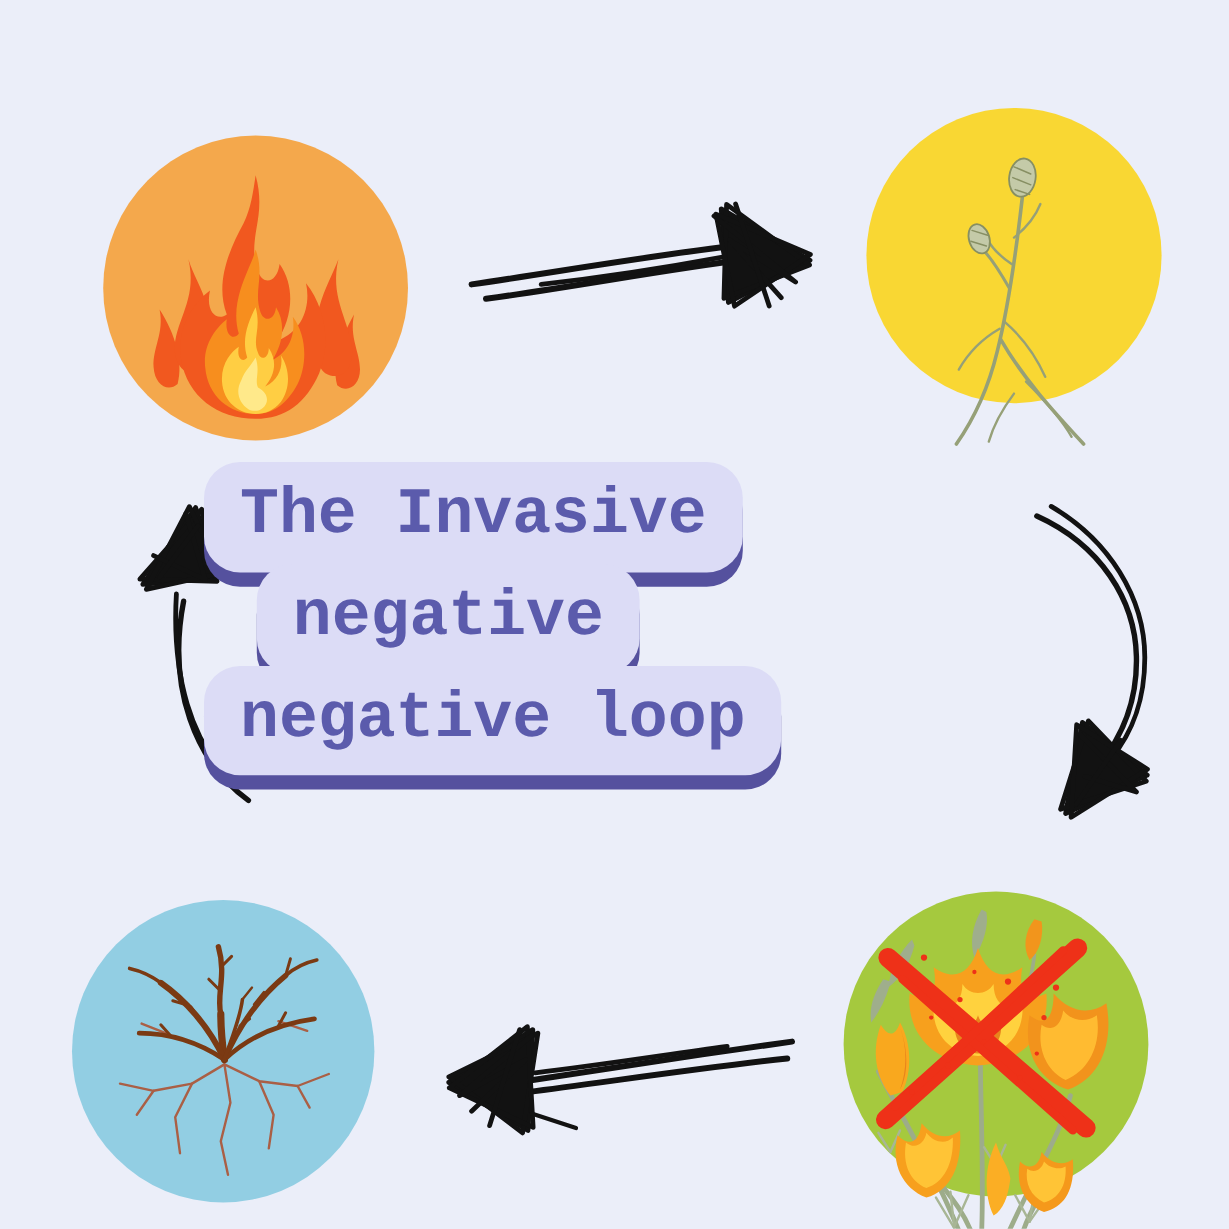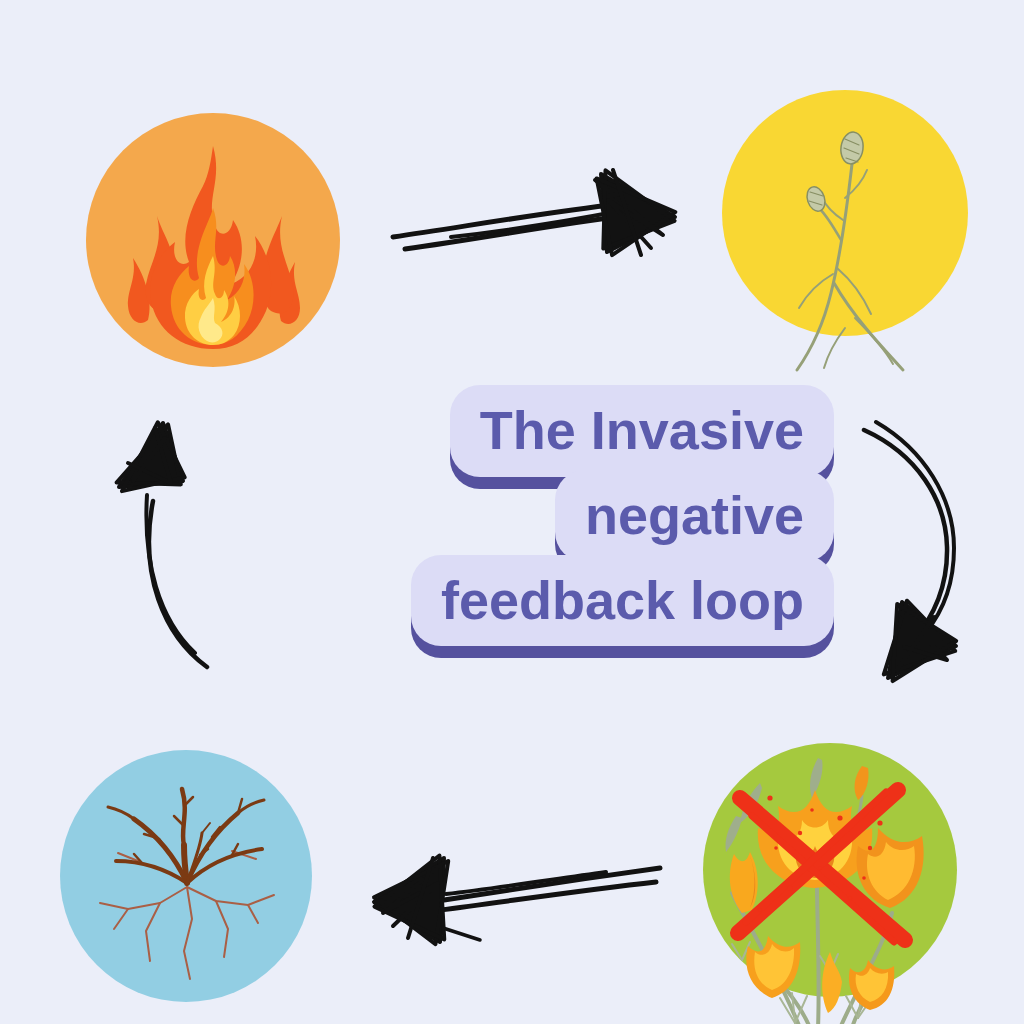--- a/index.html
+++ b/index.html
@@ -2,28 +2,28 @@
 <html><head>
 <meta charset="utf-8">
 <style>
   html,body{margin:0;padding:0;}
   body{width:1024px;height:1024px;overflow:hidden;background:#EBEEF9;
        font-family:"Liberation Sans", sans-serif;}
   .canvas{position:relative;width:1024px;height:1024px;background:#EBEEF9;overflow:hidden;}
   .node{position:absolute;}
   .arrow{position:absolute;}
   
-  .title-block{position:absolute;left:484px;top:385px;transform:translateX(-50%);
-               display:flex;flex-direction:column;align-items:flex-end;width:700px;}
+  .title-block{position:absolute;left:520px;top:385px;transform:translateX(-50%);
+               display:flex;flex-direction:column;align-items:flex-start;width:700px;font-family:Liberation Mono, monospace;}
   .hl-line{display:inline-block;background:#DCDCF6;color:#5B5BAC;
            font-size:54px;font-weight:700;line-height:1.2;letter-spacing:0px;
            padding:13px 30px 14px 30px;border-radius:30px;
            box-shadow:0 12px 0 #55519E;white-space:nowrap;text-align:center;}
   .hl-line + .hl-line{margin-top:-7px;}
-  .z1{z-index:1;} .z2{z-index:2;position:relative;} .z3{z-index:3;position:relative;} .z4{z-index:4;position:relative;}
+  .z1{z-index:1;} .z2{z-index:2;position:relative;} .z3{z-index:3;position:relative;margin-left:44px;} .z4{z-index:4;position:relative;}
 </style>
 </head>
 <body>
 
 <div class="canvas">
 
   <svg class="node" style="left:63px;top:90px;" width="300" height="300" viewBox="0 0 300 300">
     <circle cx="150" cy="150" r="127" fill="#F4A84C"></circle>
     <g stroke="none">
 
@@ -235,16 +235,16 @@
         <path d="M70,20 L90,78 L26,84 Z" stroke-width="4" transform="rotate(-7 61 62)"></path>
         <path d="M62,25 L78,80 L35,60" stroke-width="4"></path>
         <path d="M40,78 L72,35" stroke-width="4"></path>
       </g>
     </g>
   </svg>
 
   <div class="title-block">
     <span class="hl-line z1">The Invasive</span>
     <span class="hl-line z3">negative</span>
-    <span class="hl-line z4">feedback loop</span>
+    <span class="hl-line z4">negative loop</span>
   </div>
 
 </div>
 
 </body></html>

